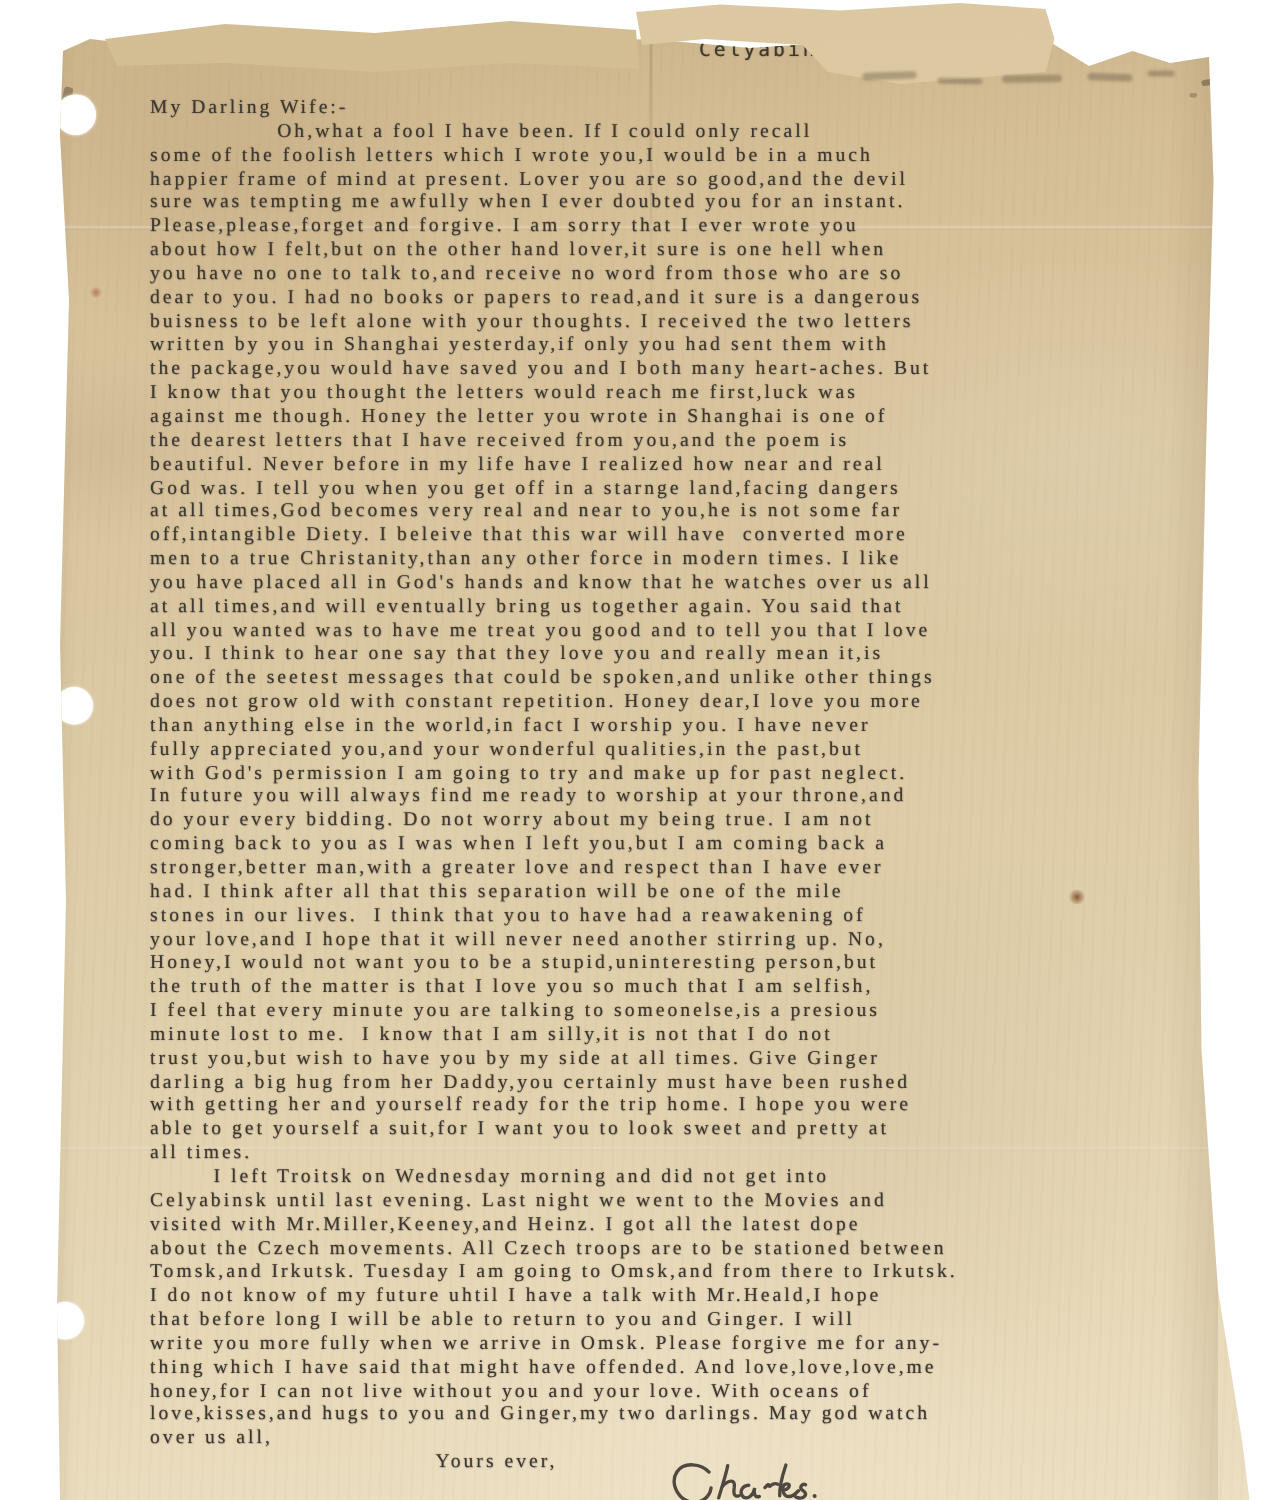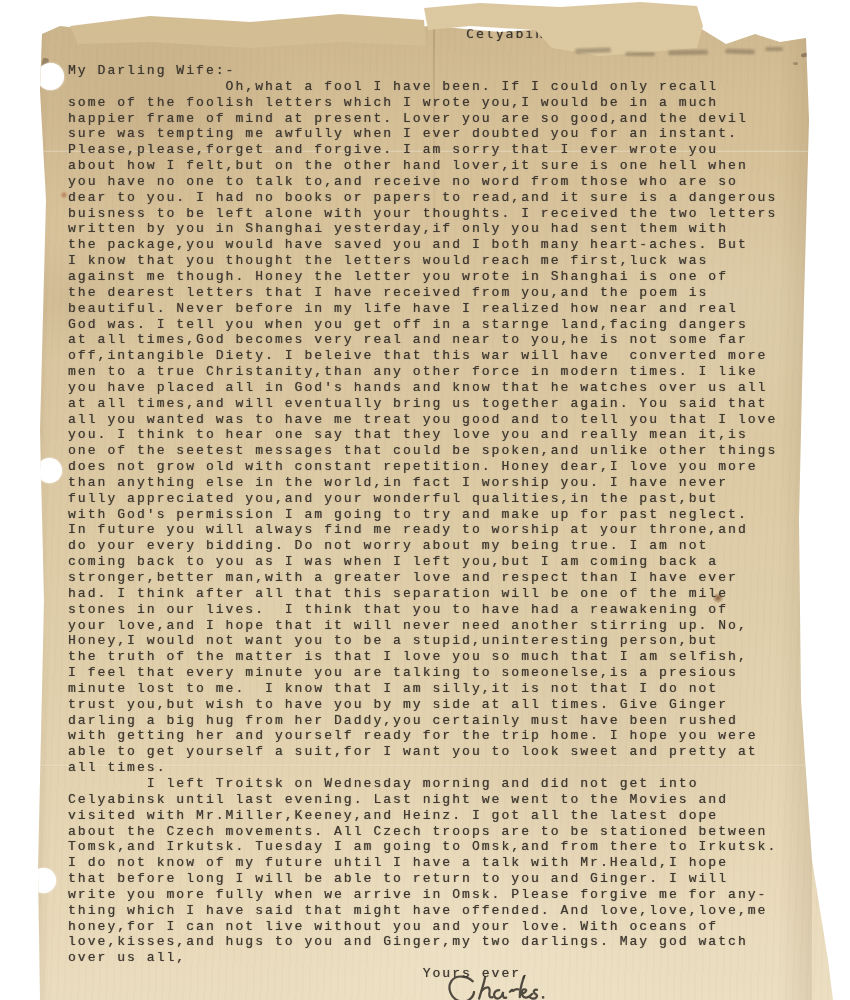--- a/index.html
+++ b/index.html
@@ -41,22 +41,22 @@
   .speck.k1{left:44px;top:22px;width:12px;height:5px;opacity:.6;transform:rotate(-25deg);}
   .speck.k2{left:801px;top:53px;width:8px;height:4px;opacity:.5;transform:rotate(-10deg);}
   .speck.k3{left:793px;top:62px;width:5px;height:3px;opacity:.35;}
   .speck.k4{left:122px;top:18px;width:8px;height:4px;opacity:.4;transform:rotate(8deg);}
   .speck.k5{left:42px;top:58px;width:6px;height:11px;opacity:.45;transform:rotate(12deg);}
 
   
   .typed{color:#3e3830;font-size:13px;letter-spacing:2.05px;
     text-shadow:0 0 1px rgba(62,56,48,.55),.4px .4px 0 rgba(62,56,48,.22);}
   .header-loc{position:absolute;left:466px;top:26px;white-space:pre;}
-  pre.body{position:absolute;left:68px;top:63px;margin:0;white-space:pre;
-    line-height:15.85px;font-family:Liberation Mono, monospace;}
+  pre.body{position:absolute;left:100px;top:63px;margin:0;white-space:pre;
+    line-height:15.85px;font-family:Liberation Serif, serif;}
 
   .sig-wrap{position:absolute;left:441px;top:971px;width:126px;height:36px;transform:rotate(-2deg);}
   .sig-wrap svg{display:block;width:126px;height:36px;}
 
   
   .hole{position:absolute;background:#ffffff;border-radius:50%;box-shadow:0 0 2px #fff;}
   .hole.h1{left:37px;top:63px;width:27px;height:27px;}
   .hole.h2{left:37px;top:458px;width:25px;height:25px;}
   .hole.h3{left:31px;top:868px;width:25px;height:25px;}
 

